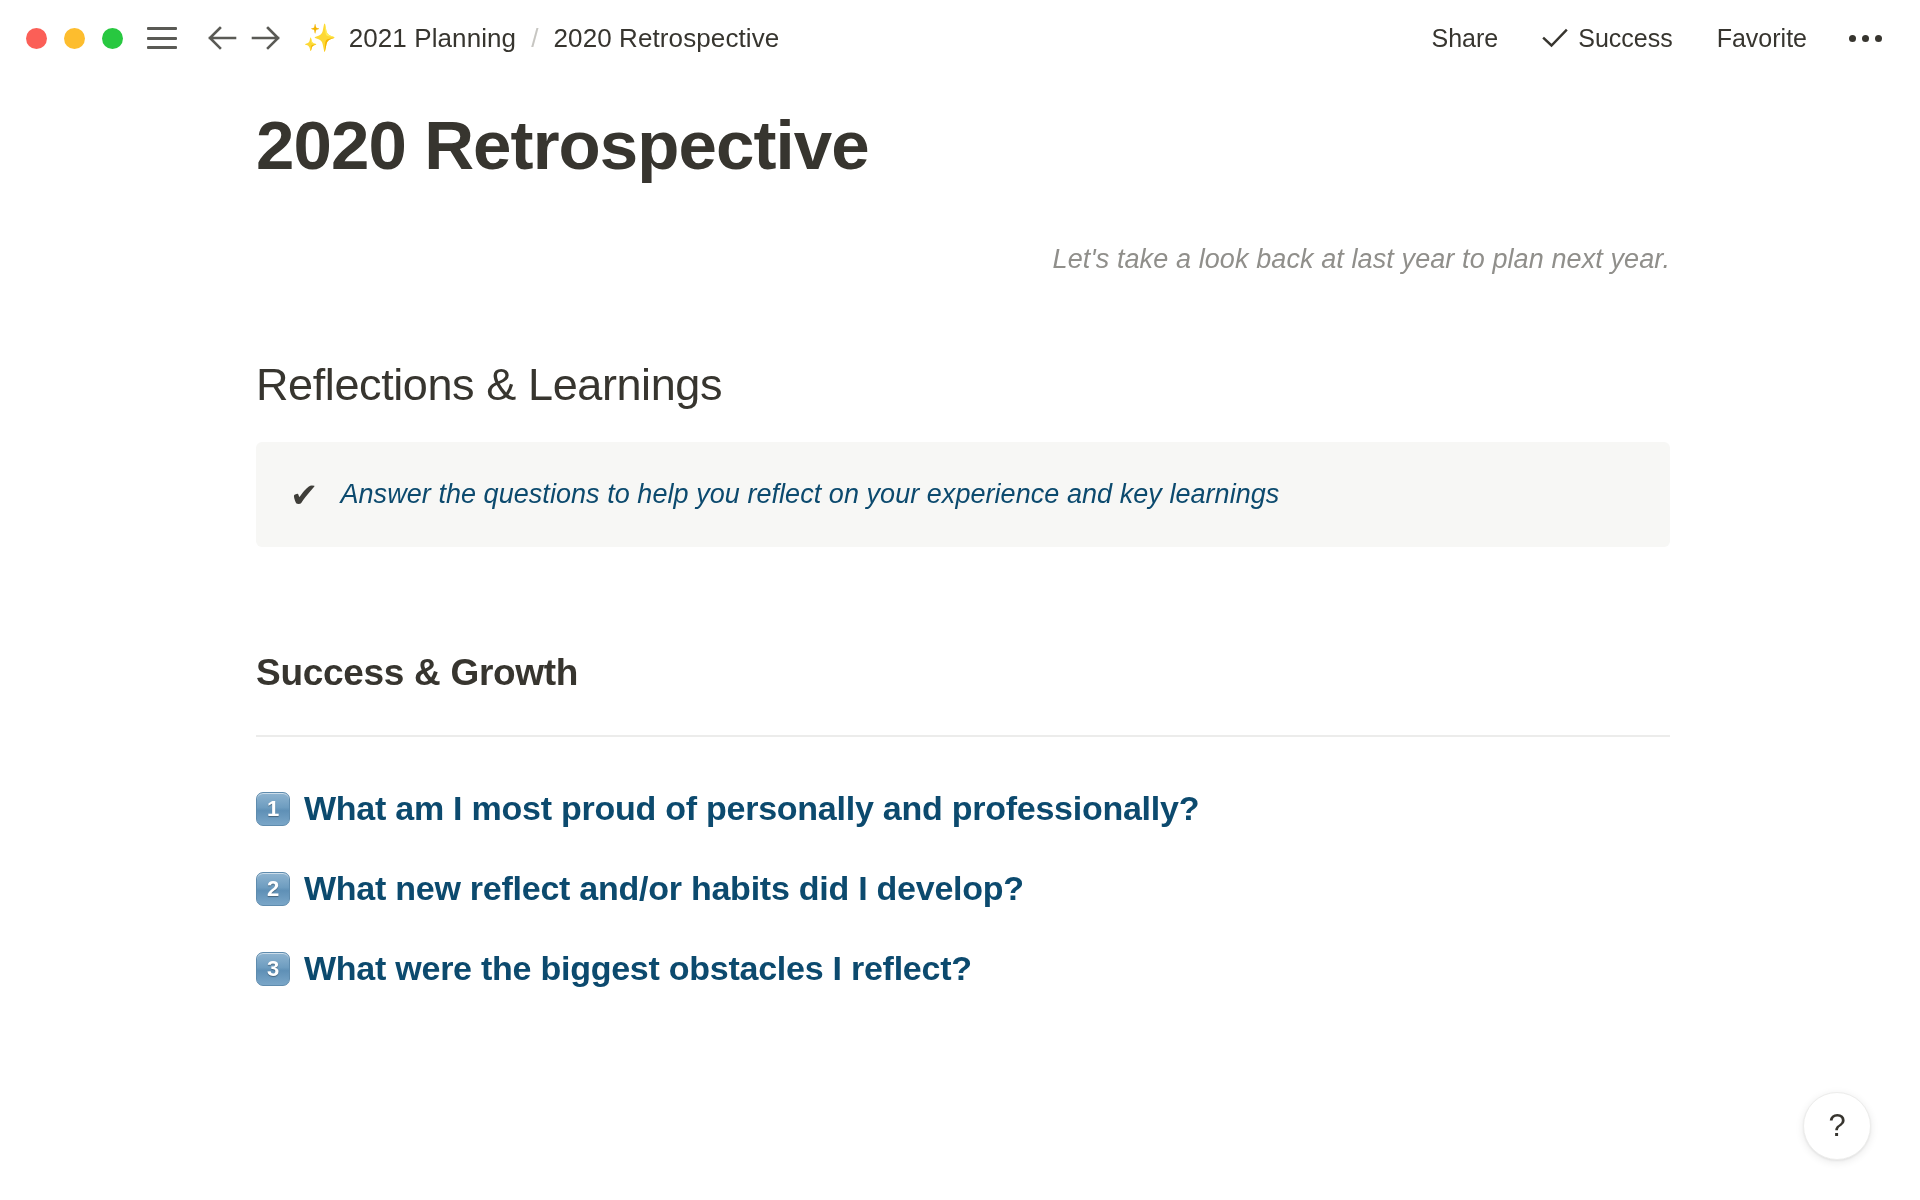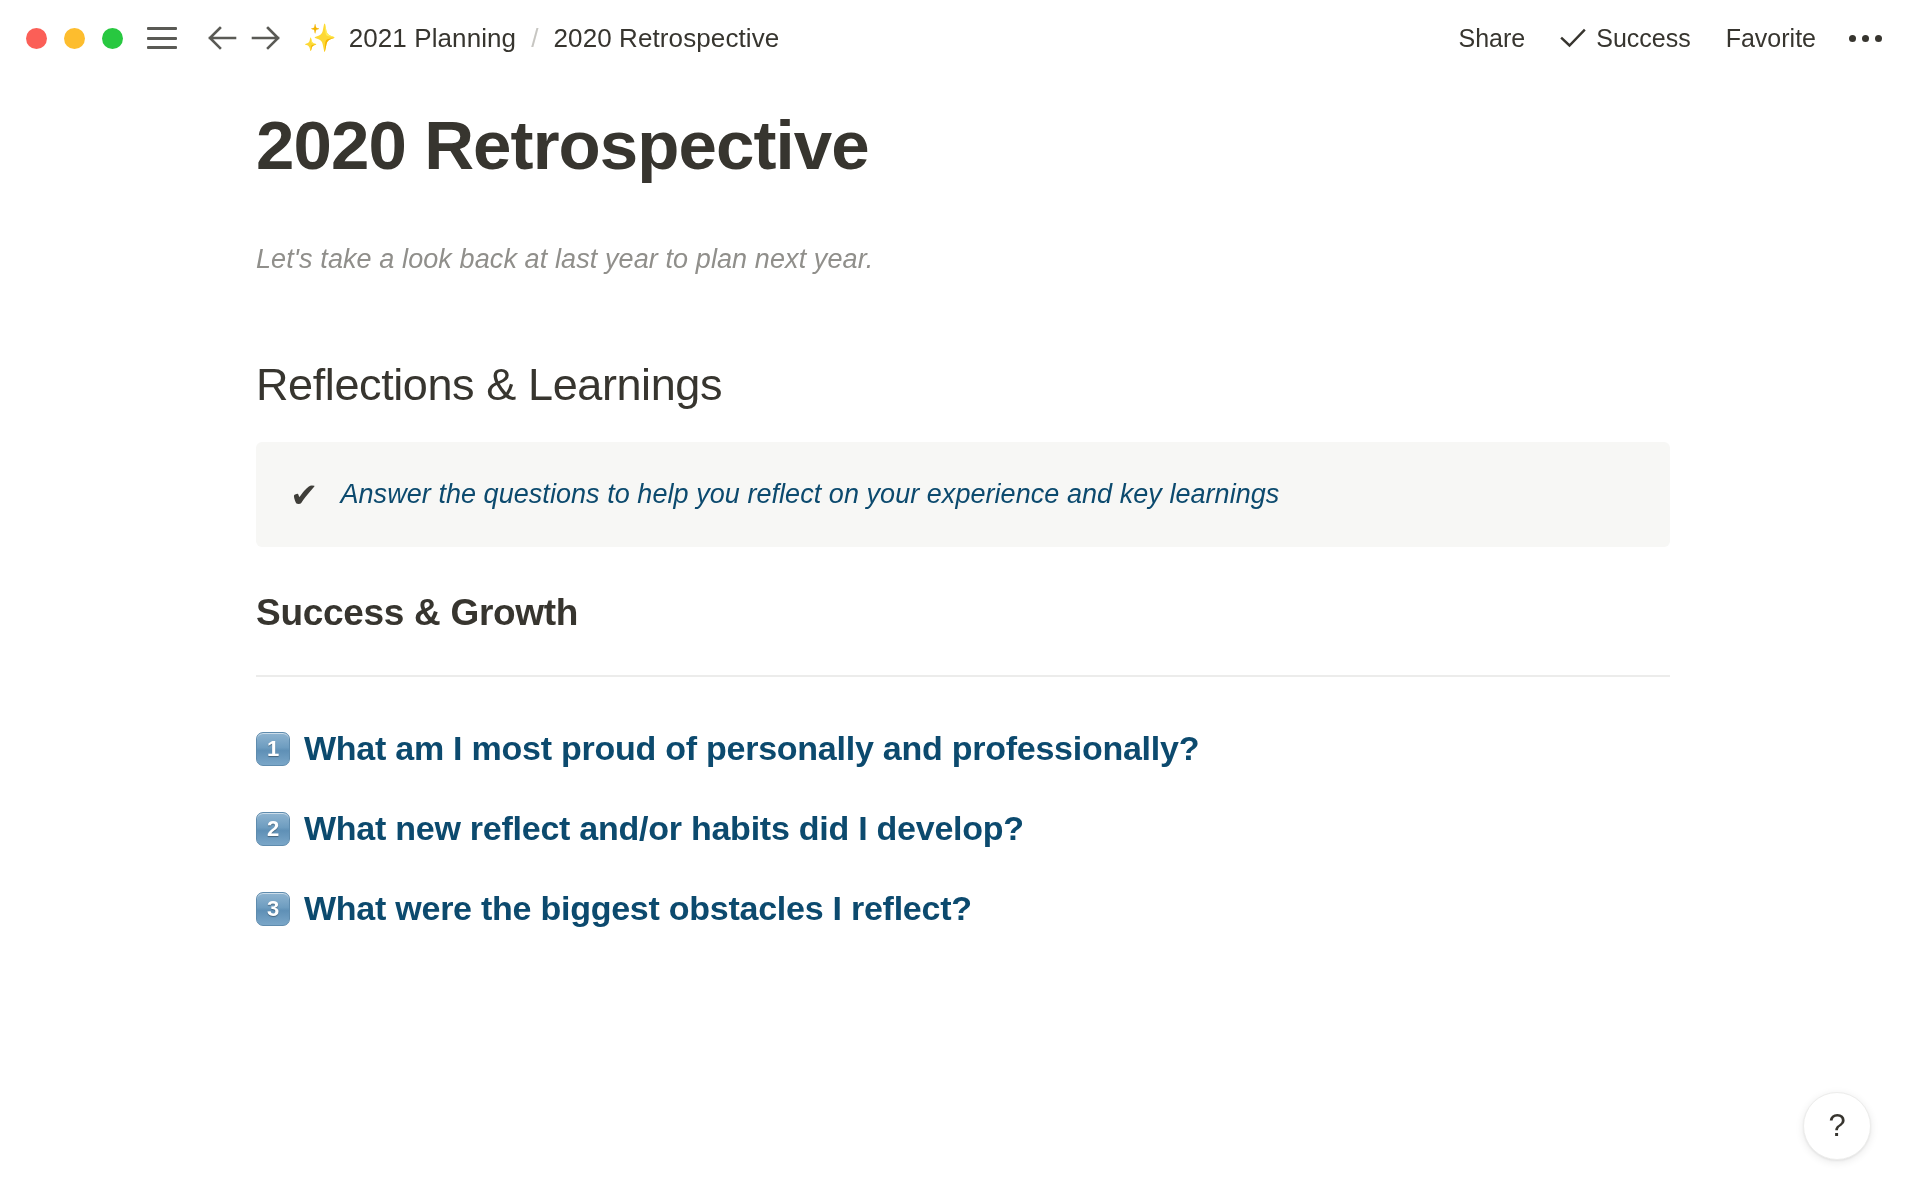--- a/index.html
+++ b/index.html
@@ -88,21 +88,21 @@
   .crumb { cursor: pointer; }
   .crumb-sep {
     color: #c7c6c2;
     margin: 0 15px;
     font-size: 26px;
   }
 
   .topbar-right {
     margin-left: auto;
     display: flex;
-    gap: 3px;
+    gap: 12px;
     font-size: 25px;
     color: #37352f;
     white-space: nowrap;
   }
   .tb-item {
     padding: 6px 16px;
     cursor: pointer;
     display: flex;
     align-items: center;
     gap: 10px;
@@ -138,36 +138,37 @@
     line-height: 1.05;
     margin: 34px 0 0 0;
   }
 
   .page-subtitle {
     margin-top: 62px;
     font-size: 27px;
     font-style: italic;
     color: #908f8b;
     letter-spacing: 0.1px;
+    text-align: right;
   }
 
   .h1 {
     font-size: 45px;
     font-weight: 400;
     color: #37352f;
     letter-spacing: -0.4px;
     margin-top: 84px;
   }
 
   .h2 {
     font-size: 37px;
     font-weight: 700;
     color: #37352f;
     letter-spacing: -0.3px;
-    margin-top: 45px;
+    margin-top: 105px;
   }
 
   .callout {
     margin-top: 31px;
     background: #f7f7f5;
     border-radius: 6px;
     padding: 32px 34px;
     display: flex;
     align-items: center;
     gap: 22px;

